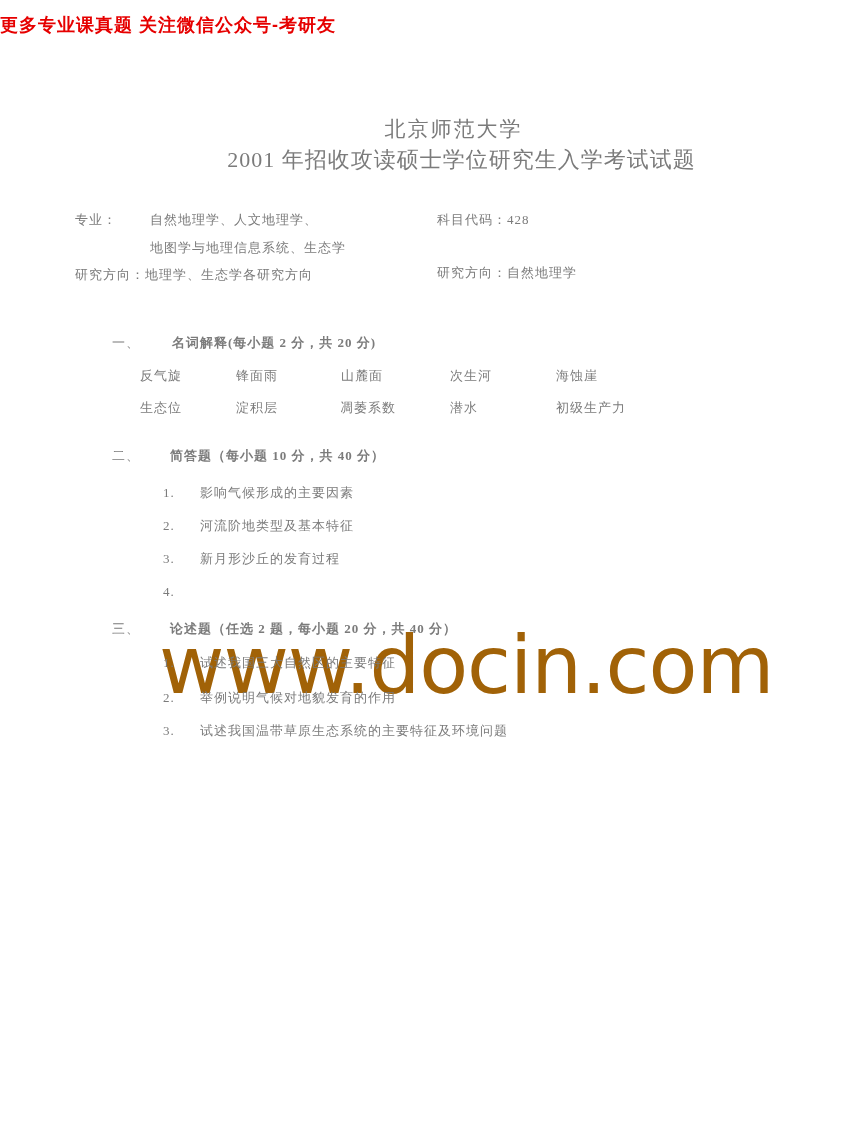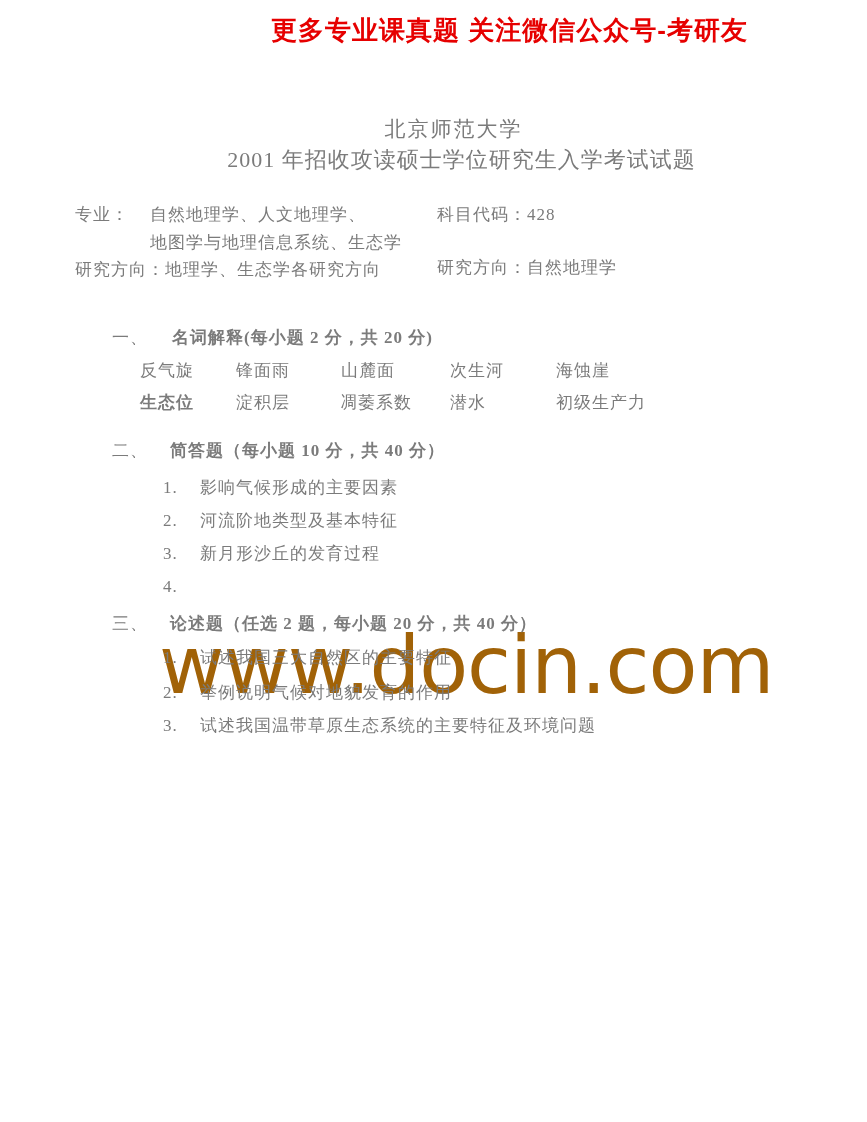--- a/index.html
+++ b/index.html
@@ -9,45 +9,45 @@
     height: 1122px;
     background: #ffffff;
     overflow: hidden;
     font-family: "Liberation Serif", "DejaVu Serif", serif;
     color: #7b7b7b;
   }
   .abs { position: absolute; white-space: nowrap; line-height: 1.25; }
   .banner {
     position: absolute;
     top: 13px; left: 0; width: 748px;
-    text-align: right;
+    text-align: left;
     font-family: "Liberation Sans", "DejaVu Sans", sans-serif;
     font-weight: bold;
-    font-size: 26px;
+    font-size: 18px;
     color: #e60000;
     letter-spacing: 1px;
     z-index: 3;
   }
   .doc-title-1 {
     position: absolute;
     top: 115px; left: 20px; width: 867px;
     text-align: center;
     font-size: 21px;
     letter-spacing: 2px;
     z-index: 2;
   }
   .doc-title-2 {
     position: absolute;
     top: 145px; left: 28px; width: 867px;
     text-align: center;
     font-size: 22px;
     letter-spacing: 1px;
     z-index: 2;
   }
-  .body-text { font-size: 17px; letter-spacing: 1px; z-index: 2; }
+  .body-text { font-size: 13px; letter-spacing: 1px; z-index: 2; margin-top: 8px; }
   .section-title { font-weight: 600; }
   .watermark {
     position: absolute;
     top: 626px; left: 124px;
     font-family: "DejaVu Sans", "Liberation Sans", sans-serif;
     font-size: 80px;
     font-weight: 400;
     color: #a16207;
     letter-spacing: -1px;
     z-index: 1;
@@ -78,21 +78,21 @@
 
   <div class="abs body-text" style="left:112px; top:327px;">一、</div>
   <div class="abs body-text section-title" style="left:172px; top:327px;">名词解释(每小题 2 分，共 20 分)</div>
 
   <div class="abs body-text" style="left:140px; top:360px;">反气旋</div>
   <div class="abs body-text" style="left:236px; top:360px;">锋面雨</div>
   <div class="abs body-text" style="left:341px; top:360px;">山麓面</div>
   <div class="abs body-text" style="left:450px; top:360px;">次生河</div>
   <div class="abs body-text" style="left:556px; top:360px;">海蚀崖</div>
 
-  <div class="abs body-text" style="left:140px; top:392px;font-weight:bold;">生态位</div>
+  <div class="abs body-text" style="left:140px; top:392px;">生态位</div>
   <div class="abs body-text" style="left:236px; top:392px;">淀积层</div>
   <div class="abs body-text" style="left:340px; top:392px;">凋萎系数</div>
   <div class="abs body-text" style="left:450px; top:392px;">潜水</div>
   <div class="abs body-text" style="left:556px; top:392px;">初级生产力</div>
 
   <div class="abs body-text" style="left:112px; top:440px;">二、</div>
   <div class="abs body-text section-title" style="left:170px; top:440px;">简答题（每小题 10 分，共 40 分）</div>
 
   <div class="abs body-text" style="left:163px; top:477px;">1.</div>
   <div class="abs body-text" style="left:200px; top:477px;">影响气候形成的主要因素</div>

